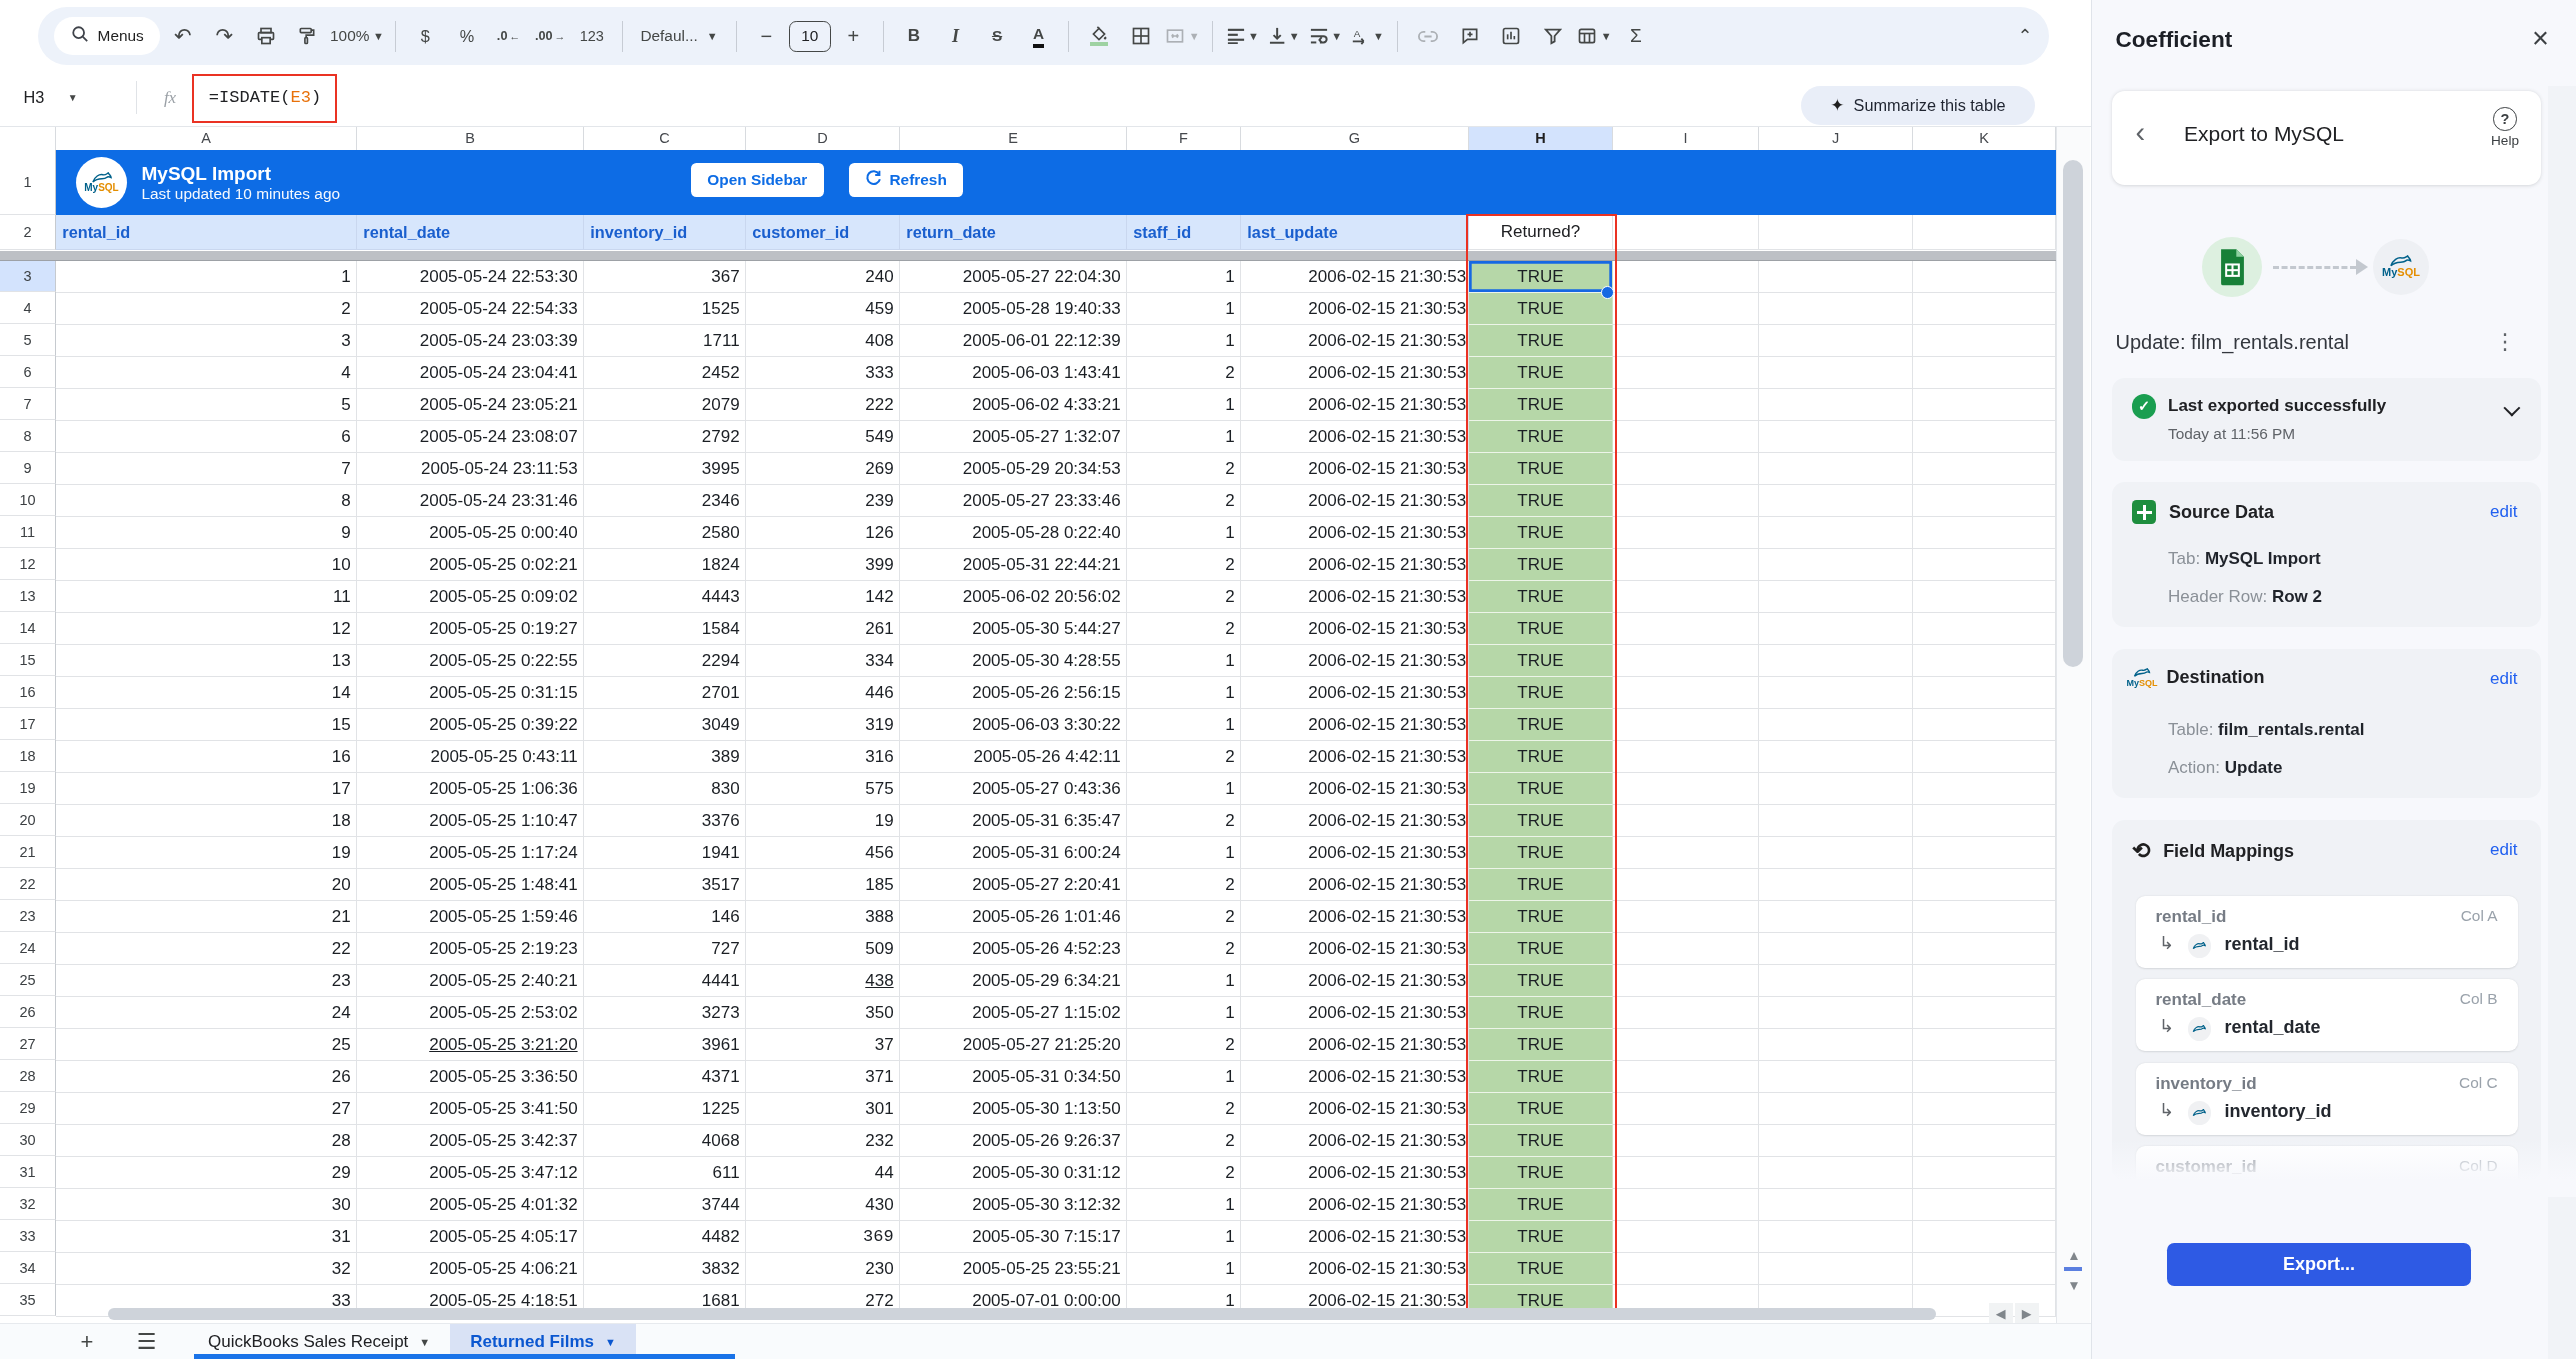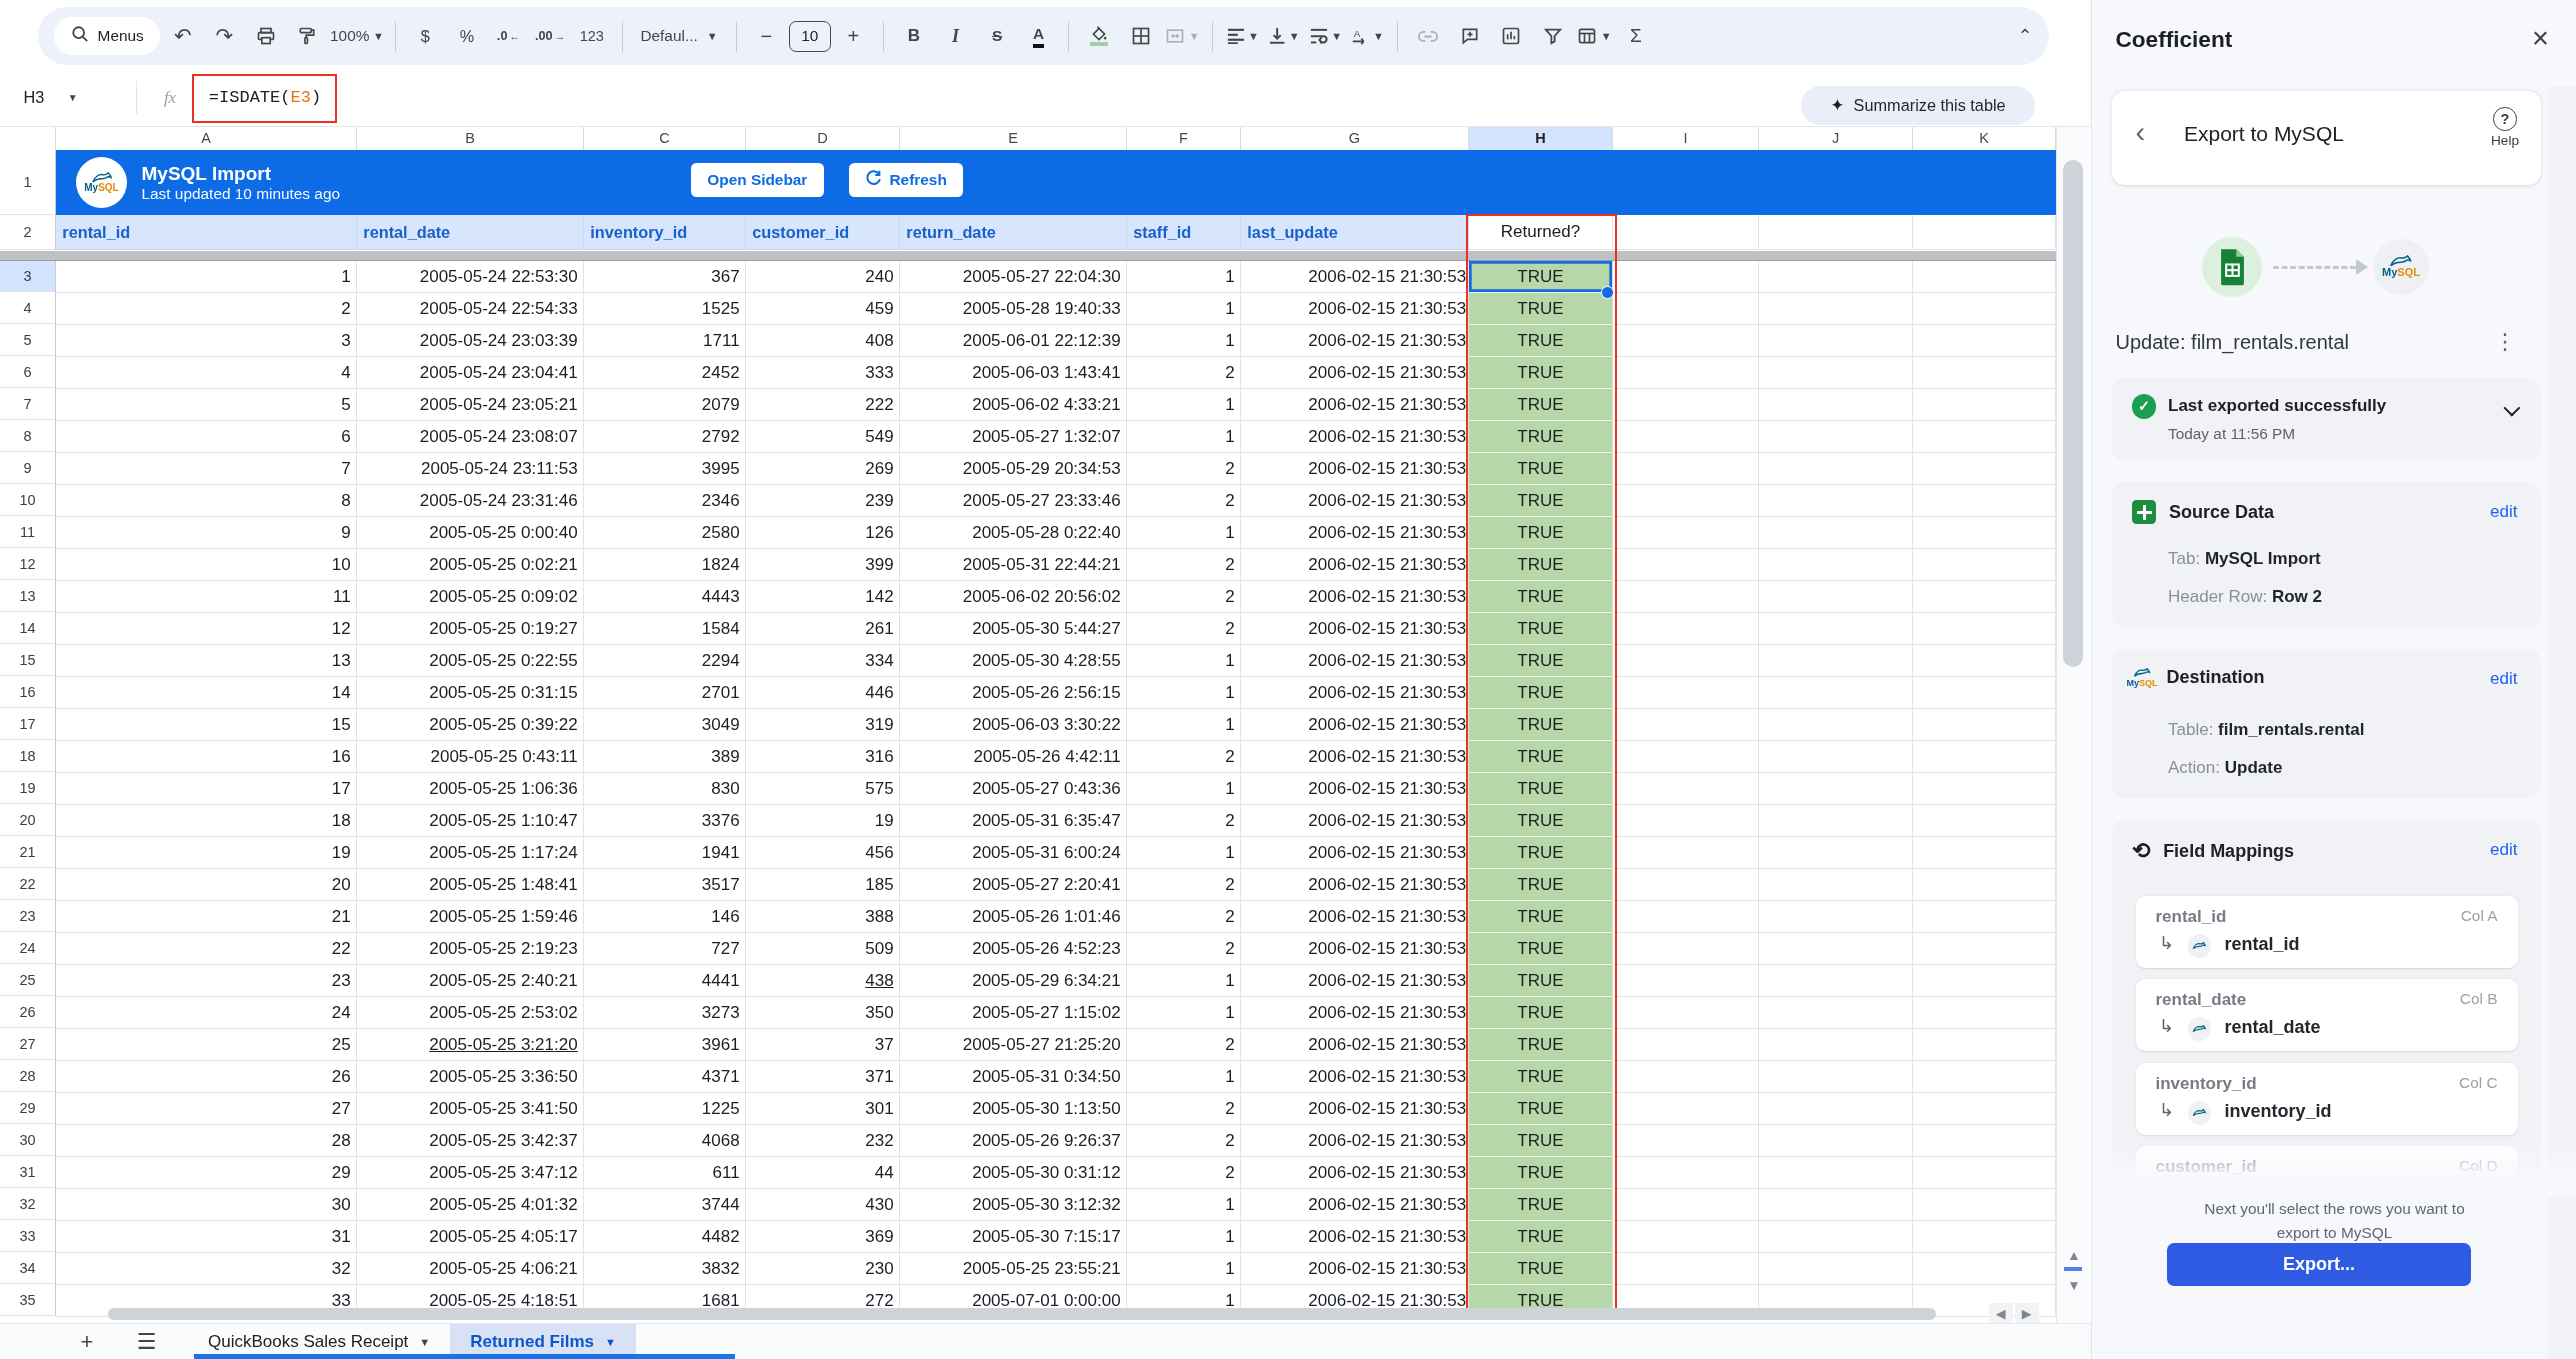--- a/index.html
+++ b/index.html
@@ -800,21 +800,21 @@
       <div class="dcell gcol" style="width: 228px; height: 32px;">2006-02-15 21:30:53</div>
       <div class="dcell ret" style="width: 144px; height: 32px;">TRUE</div>
       <div class="dcell" style="width: 146px; height: 32px;"></div>
       <div class="dcell" style="width: 154px; height: 32px;"></div>
       <div class="dcell" style="width: 143px; height: 32px;"></div>
     </div>
     <div class="drow">
       <div class="dcell num" style="width: 301px; height: 32px;">31</div>
       <div class="dcell num" style="width: 227px; height: 32px;">2005-05-25 4:05:17</div>
       <div class="dcell num" style="width: 162px; height: 32px;">4482</div>
-      <div class="dcell num" style="width: 154px; height: 32px;">369</div>
+      <div class="dcell num" style="width: 154px; height: 32px; font-family: Liberation Mono, monospace;">369</div>
       <div class="dcell num" style="width: 227px; height: 32px;">2005-05-30 7:15:17</div>
       <div class="dcell num" style="width: 114px; height: 32px;">1</div>
       <div class="dcell gcol" style="width: 228px; height: 32px;">2006-02-15 21:30:53</div>
       <div class="dcell ret" style="width: 144px; height: 32px;">TRUE</div>
       <div class="dcell" style="width: 146px; height: 32px;"></div>
       <div class="dcell" style="width: 154px; height: 32px;"></div>
       <div class="dcell" style="width: 143px; height: 32px;"></div>
     </div>
     <div class="drow">
       <div class="dcell num" style="width: 301px; height: 32px;">32</div>
@@ -980,21 +980,17 @@
           <span class="mapdst">inventory_id</span>
         </div>
         <div class="mapitem" style="top: 326px;">
           <span class="mapsrc">customer_id</span>
           <span class="mapcol">Col D</span>
         </div>
       </div>
   </div>
 
   <div class="sb" id="fmFade"></div>
-  <div class="sb" id="footNote">
-    <div>Next you'll select the rows you want to</div>
-    <div>export to MySQL</div>
-  </div>
   <div class="sb" id="exportBtn">Export...</div>
 </div>
 
 <div class="fillhandle abs" style="left: 1601px; top: 286px;"></div>
 
 
 </body></html>

